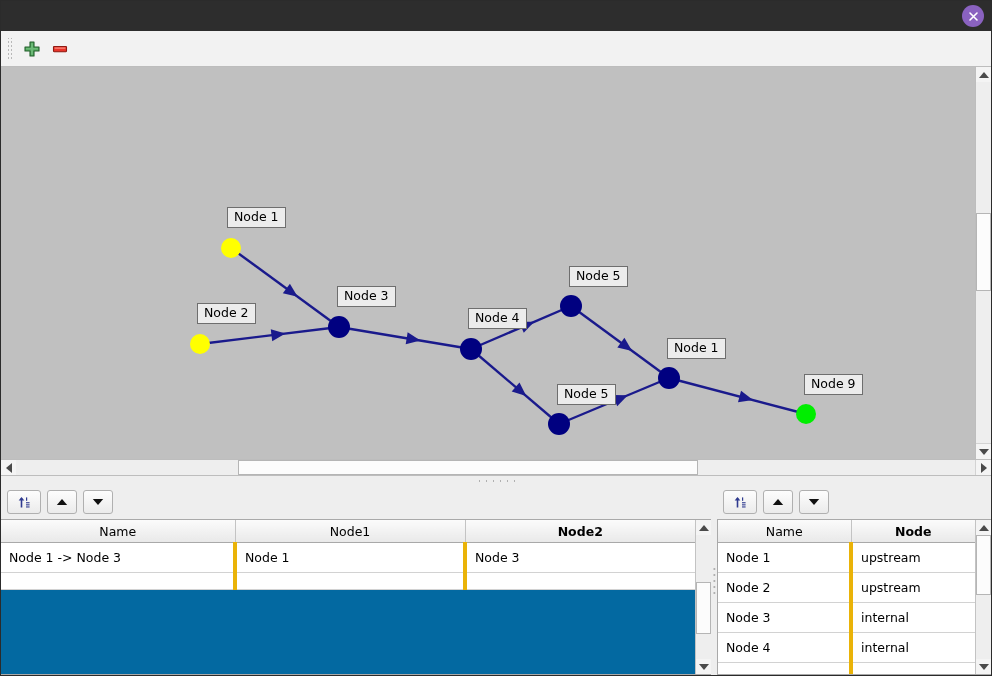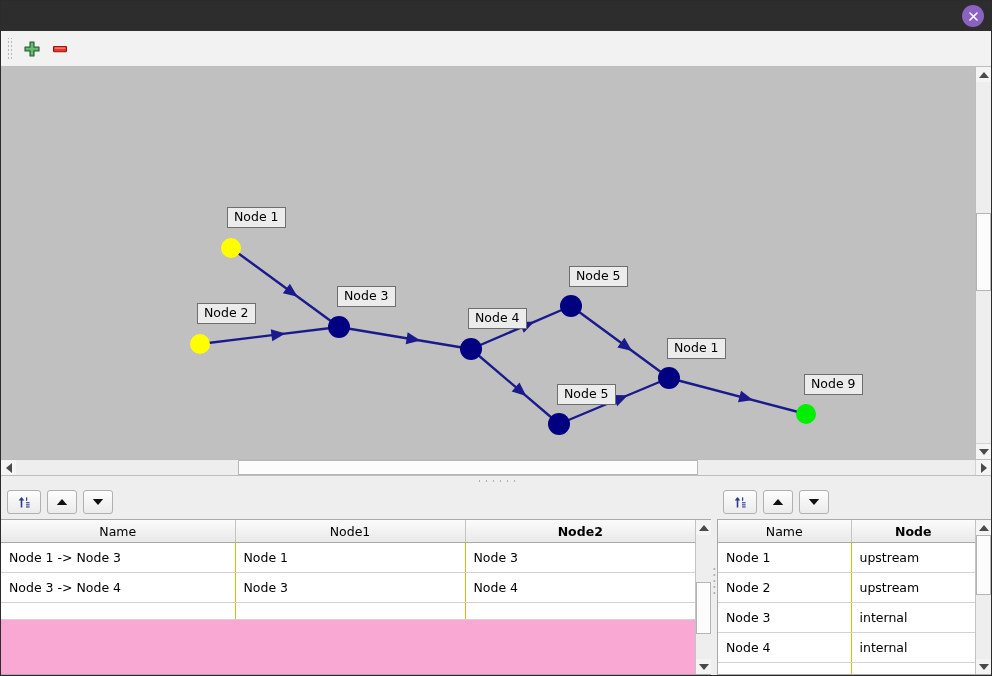--- a/index.html
+++ b/index.html
@@ -194,21 +194,21 @@
     border: 1px solid #a9a9a9;
     border-right: none;
     box-sizing: border-box;
     overflow: hidden;
   }
   .pane-left .table-shell { border-left: none; }
   .tbl-scrollregion {
     flex: 1 1 auto;
     min-width: 0;
     overflow: hidden;
-    background: #f9a8d4;
+    background: #0369a1;
   }
   table.grid {
     border-collapse: collapse;
     width: 100%;
     table-layout: fixed;
     font-size: 12.5px;
     color: #000;
   }
   table.grid th {
     background: linear-gradient(#fbfbfb,#e9e9e9);
@@ -216,21 +216,21 @@
     border-bottom: 1px solid #a9a9a9;
     font-weight: normal;
     font-size: 12.5px;
     height: 22px;
     padding: 0;
     text-align: center;
     color: #000;
   }
   table.grid th:last-child { border-right: none; font-weight: bold; }
   table.grid td {
-    border-right: 1px solid #eab308;
+    border-right: 4px solid #eab308;
     border-bottom: 1px solid #d2d2d2;
     height: 29px;
     padding: 0 0 0 8px;
     text-align: left;
     white-space: nowrap;
     overflow: hidden;
     background: #ffffff;
   }
   table.grid td:last-child { border-right: none; }
   table.grid tr.filler td { height: 16px; }
@@ -410,25 +410,20 @@
                 <th>Node1</th>
                 <th>Node2</th>
               </tr>
             </thead>
             <tbody id="reaches-body">
                 <tr>
                   <td>Node 1 -&gt; Node 3</td>
                   <td>Node 1</td>
                   <td>Node 3</td>
                 </tr>
-                <tr>
-                  <td>Node 3 -&gt; Node 4</td>
-                  <td>Node 3</td>
-                  <td>Node 4</td>
-                </tr>
                 <tr class="filler">
                   <td></td>
                   <td></td>
                   <td></td>
                 </tr>
               </tbody>
           </table>
         </div>
         <div class="vsb">
           <div class="sb-arrow" style="top:0;left:0;width:15px;height:15px;">

